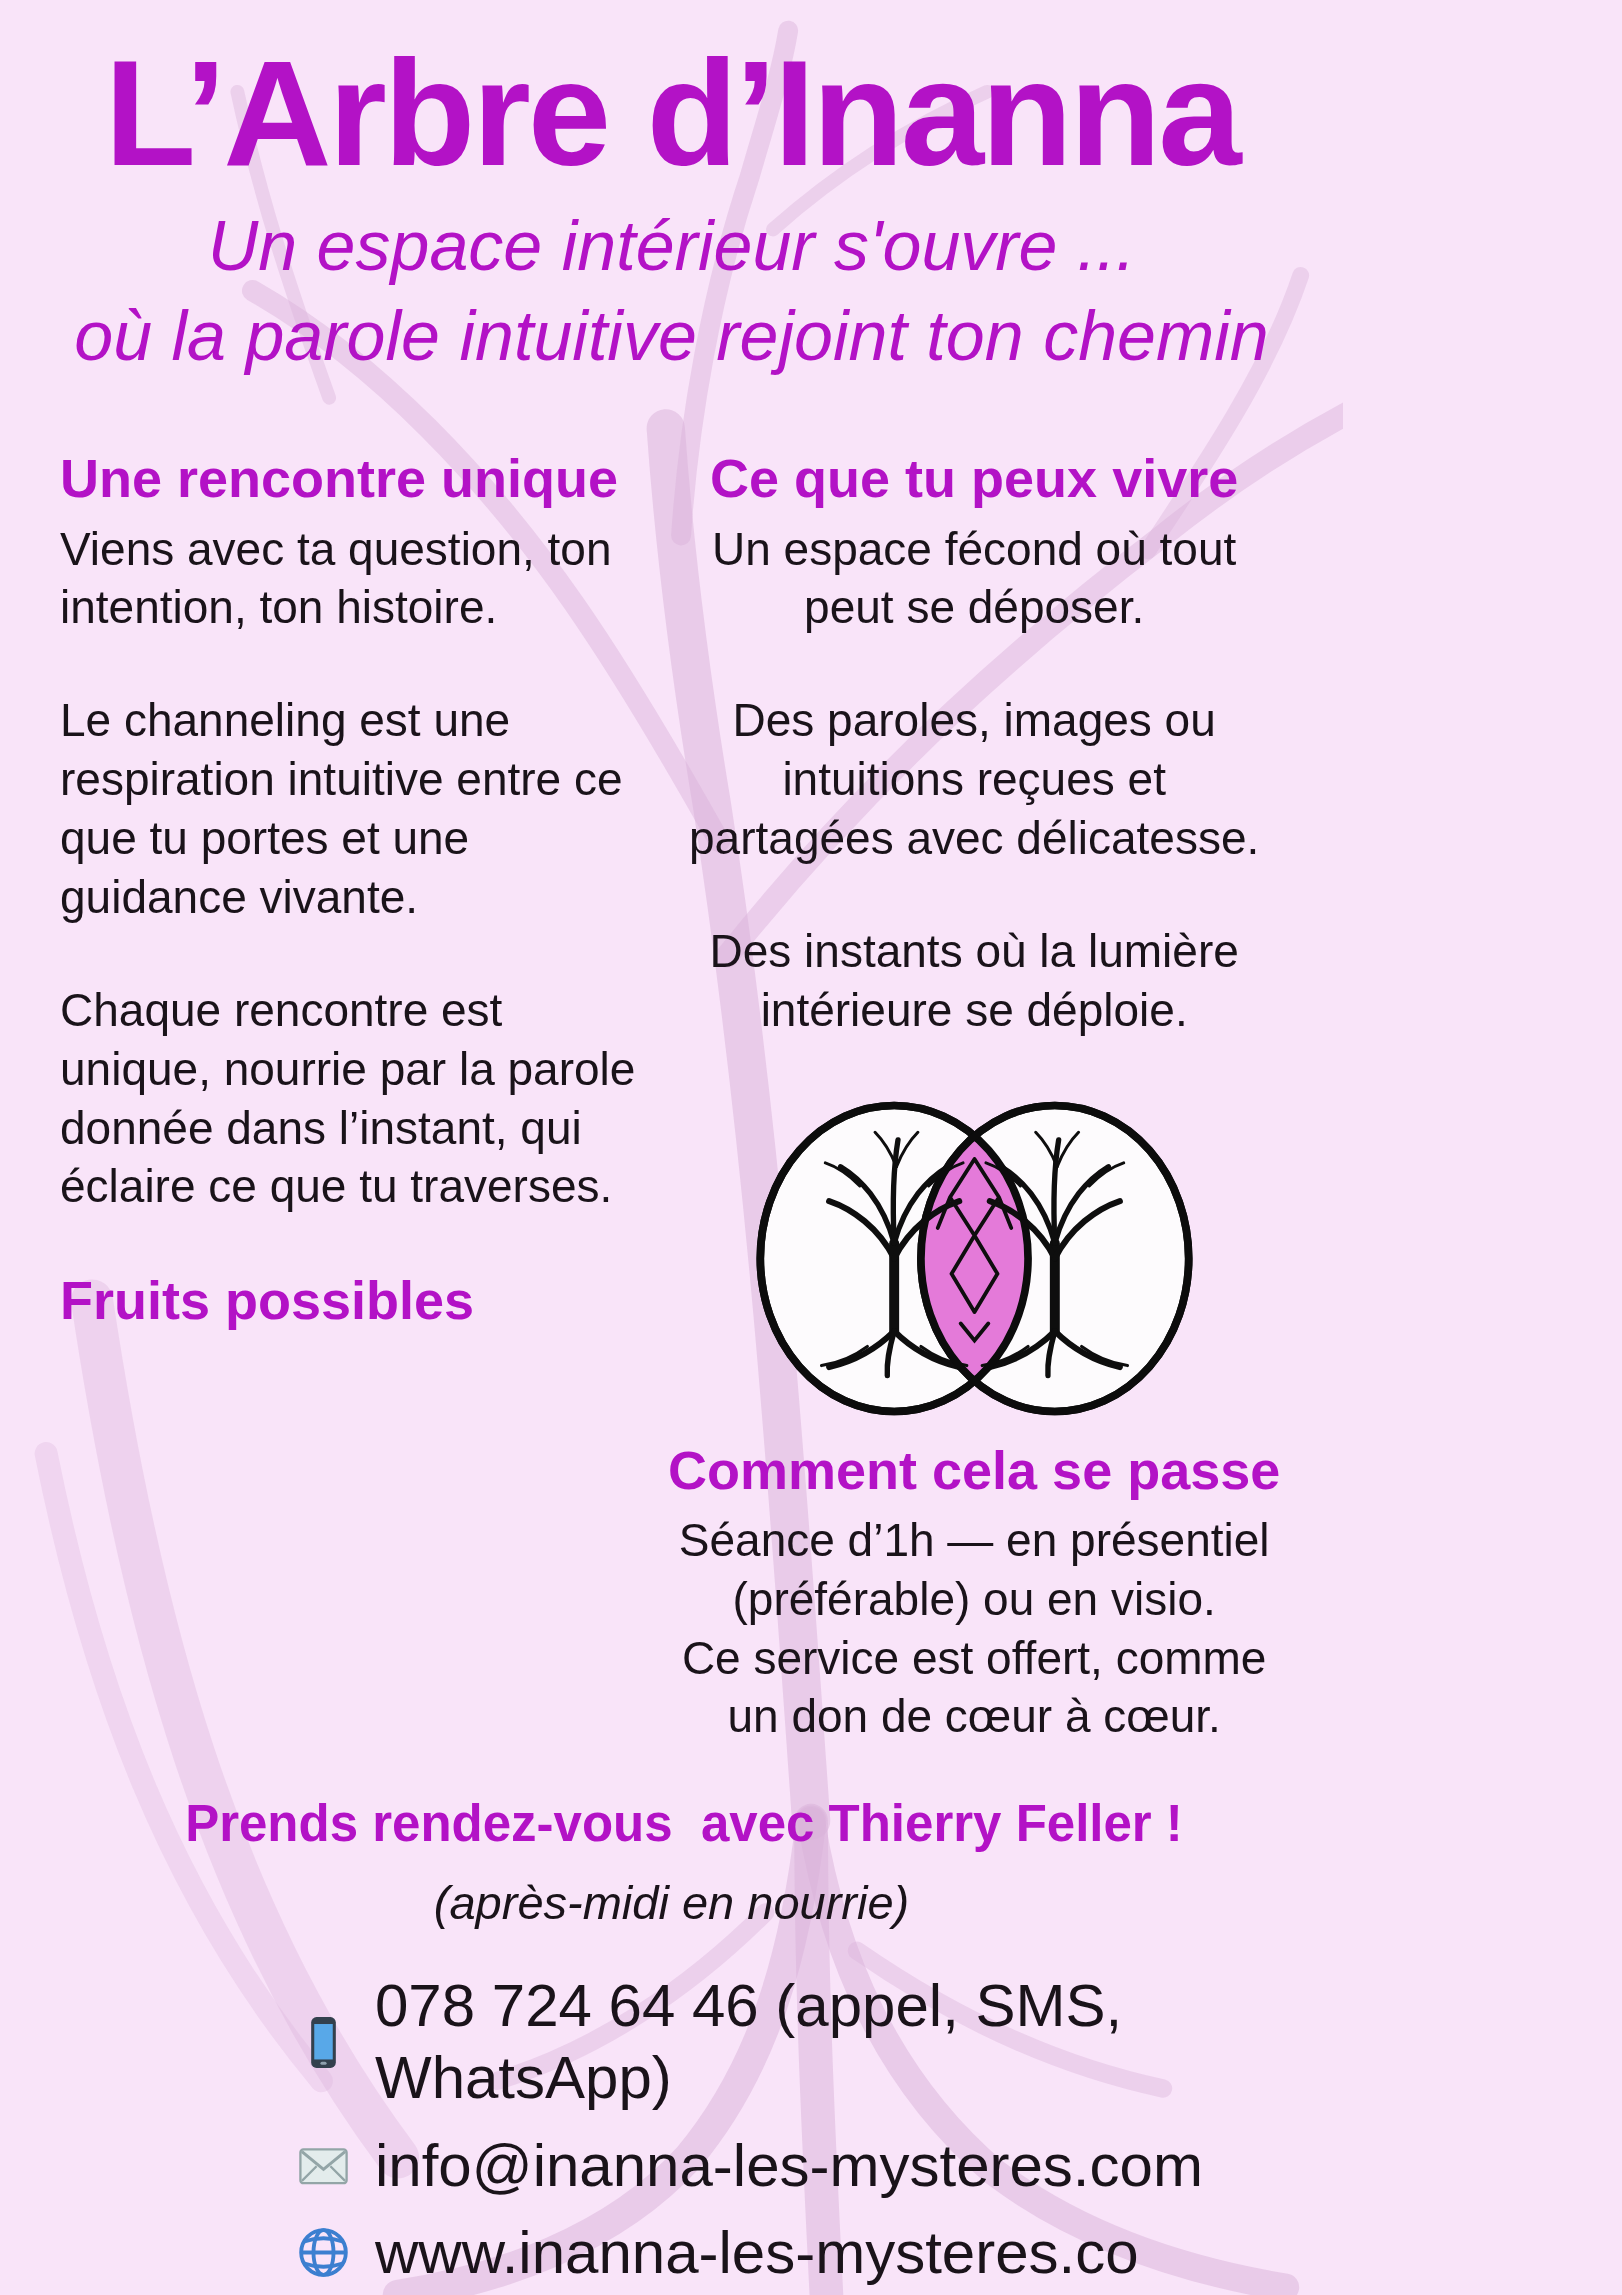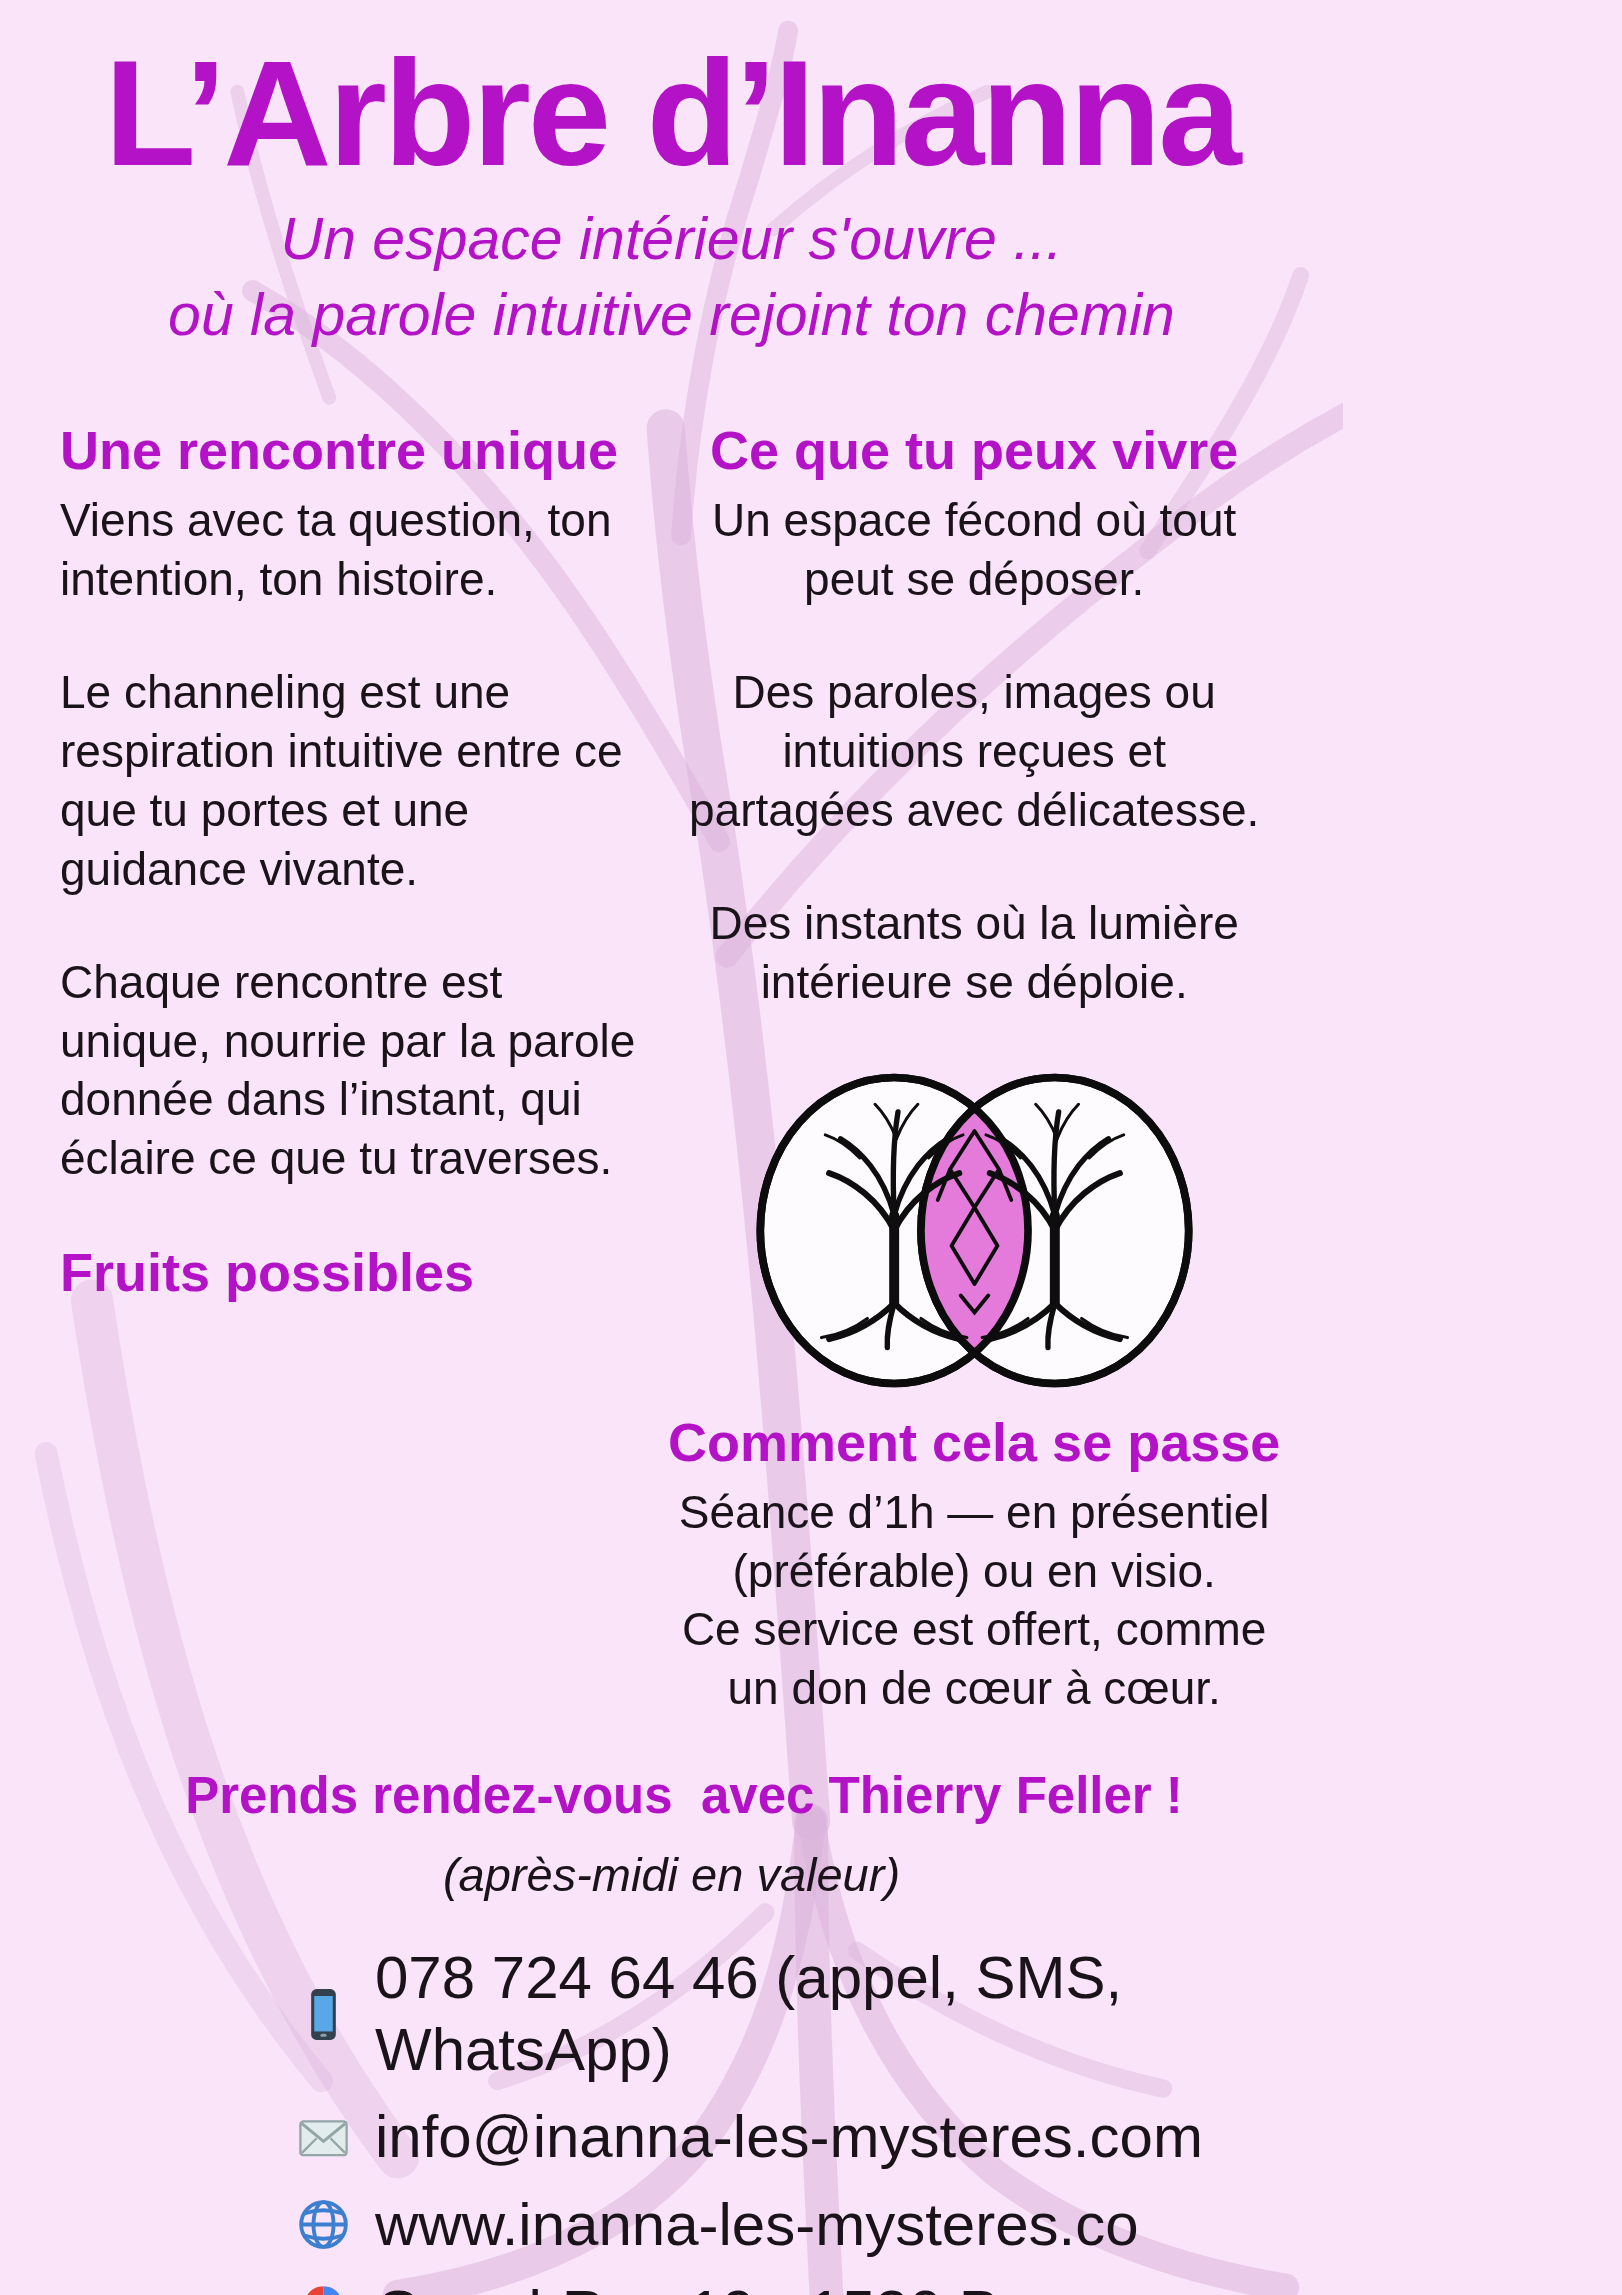--- a/index.html
+++ b/index.html
@@ -23,21 +23,21 @@
 
   .title{
     margin:0;padding-top:37px;
     text-align:center;
     font-size:150px;font-weight:bold;letter-spacing:-3.1px;
     color:var(--mag);line-height:1.02;
   }
   .subtitle{
     margin-top:12.2px;text-align:center;
     font-style:italic;color:var(--mag);
-    font-size:59px;line-height:1.28;
+    font-size:70px;line-height:1.28;
   }
 
   .columns{
     display:flex;justify-content:space-between;
     padding:0 60px;margin-top:67px;
   }
   .col-left{width:735px;text-align:left;}
   .col-right{width:750px;text-align:center;}
 
   .col-heading{
@@ -186,21 +186,21 @@
         <p class="body-par last">Séance d’1h — en présentiel
 (préférable) ou en visio.
 Ce service est offert, comme
 un don de cœur à cœur.</p>
       </section>
 
     </div>
 
     <section class="cta">
       <h2 class="cta-heading">Prends rendez-vous  avec Thierry Feller !</h2>
-      <p class="cta-availability">(après-midi en valeur)</p>
+      <p class="cta-availability">(après-midi en nourrie)</p>
     </section>
 
     <section class="contact">
 
       <div class="contact-row">
         <span class="contact-icon">
           <svg width="57" height="57" viewBox="0 0 74 74">
             <rect x="21" y="4" width="32" height="66" rx="7" fill="#33404d"></rect>
             <rect x="25" y="13" width="24" height="46" fill="#58a8e8"></rect>
             <rect x="33" y="62" width="8" height="4" rx="2" fill="#8fa0ad"></rect>

